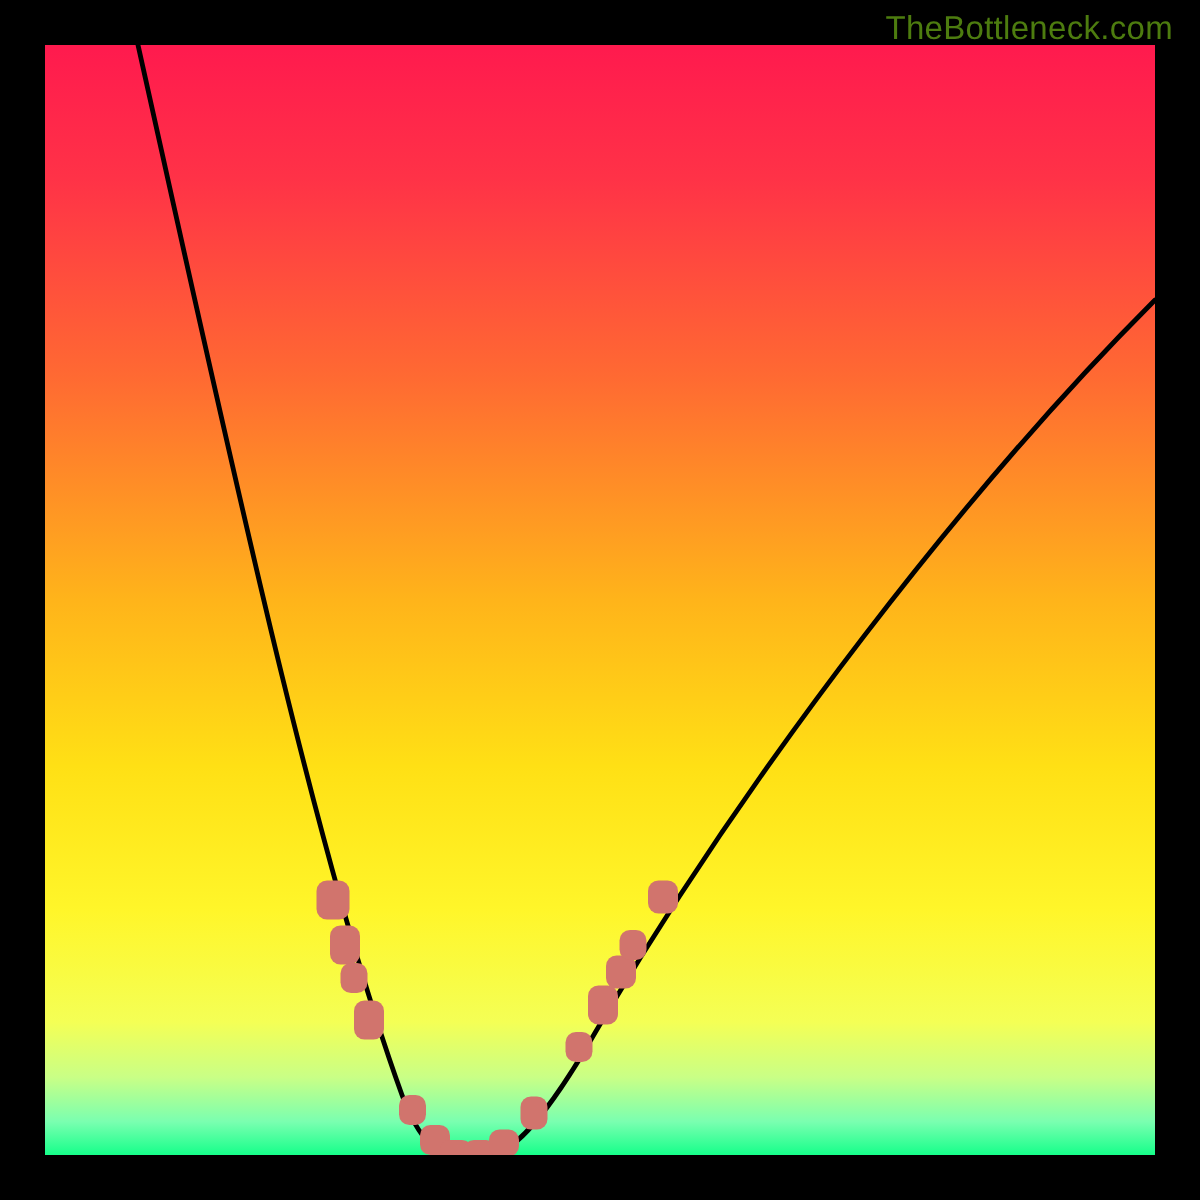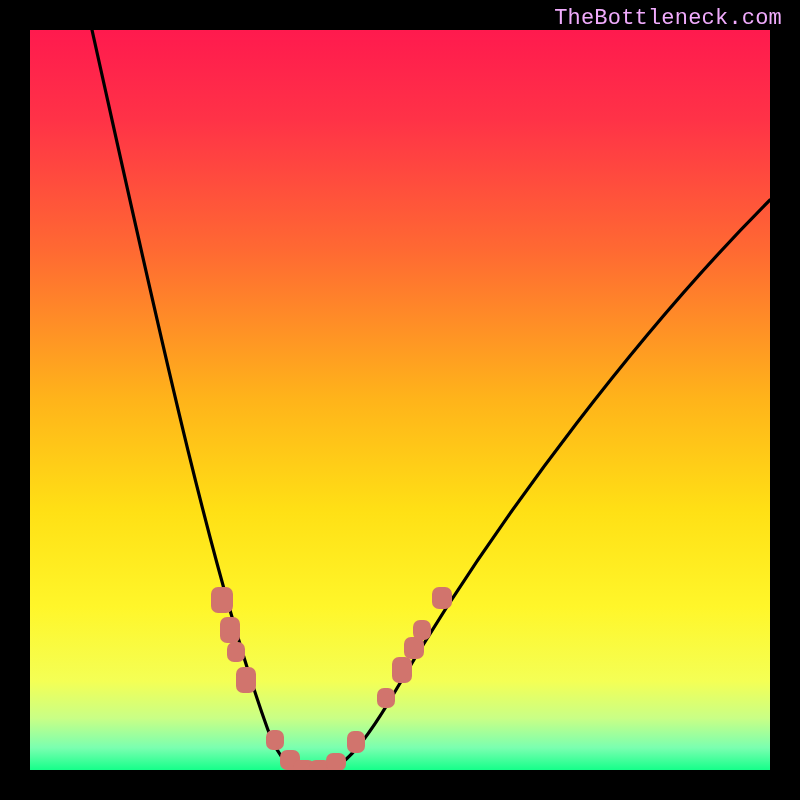--- a/index.html
+++ b/index.html
@@ -19,24 +19,24 @@
     overflow: hidden;
   }
   .gradient {
     position: absolute;
     inset: 0;
   }
   .watermark {
     position: absolute;
     top: 6px;
     right: 18px;
-    font-family: Liberation Mono, monospace;
+    font-family: Liberation Sans, sans-serif;
     font-size: 22px;
     font-weight: 500;
-    color: #f0abfc;
+    color: #4d7c0f;
     letter-spacing: 0.2px;
   }
   svg.curves {
     position: absolute;
     inset: 0;
   }
   .marker {
     position: absolute;
     background: #d1746d;
     border-radius: 7px;

